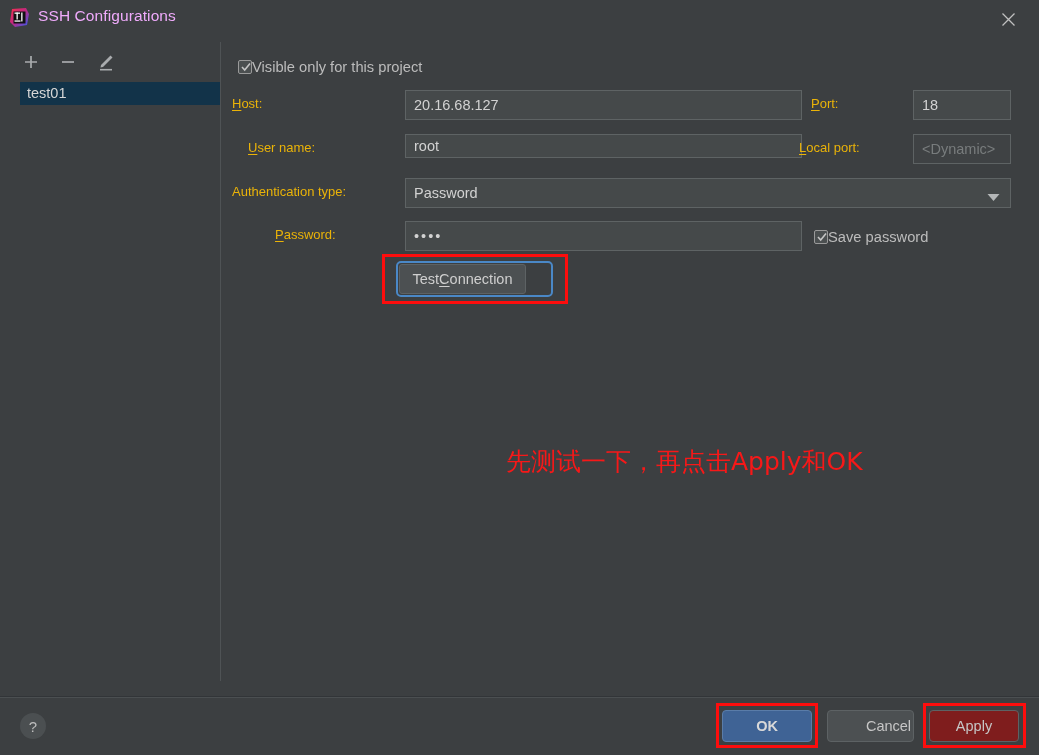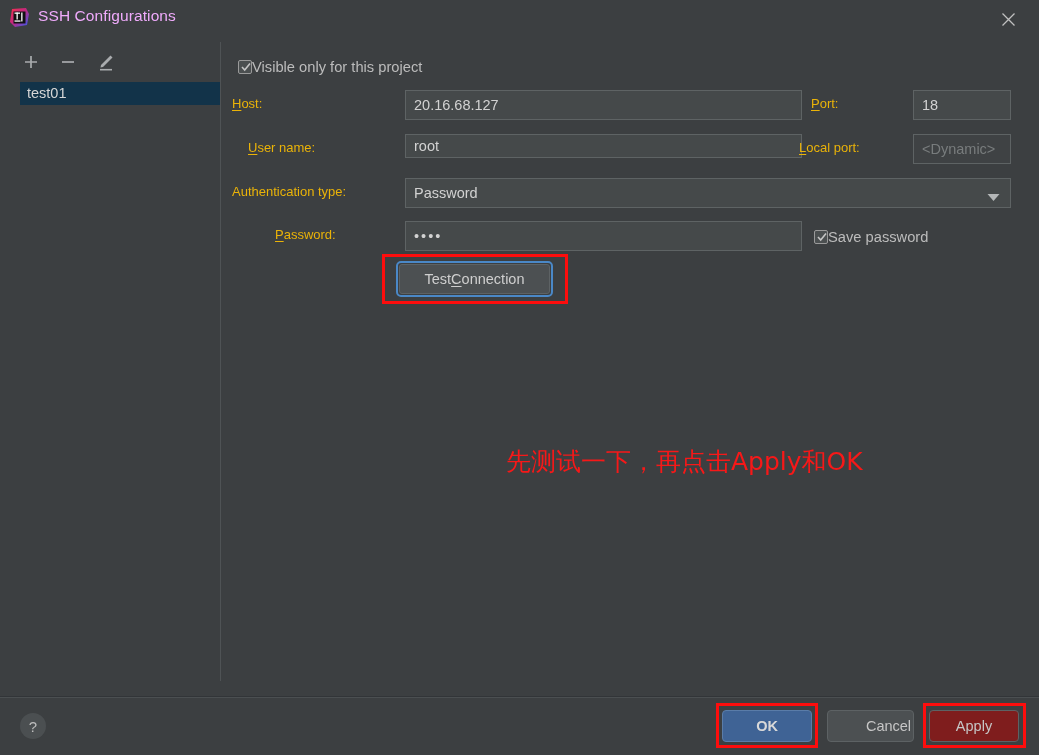--- a/index.html
+++ b/index.html
@@ -113,21 +113,21 @@
   }
   #test-conn-redbox {
     position: absolute; left: 0; top: 0; width: 186px; height: 50px;
     border: 3px solid #fd0d0d;
   }
   #test-conn-focus {
     position: absolute; left: 14px; top: 7px; width: 157px; height: 36px;
     border: 2px solid #4a88c7; border-radius: 5px;
   }
   #test-conn-btn {
-    position: absolute; left: 17px; top: 10px; width: 151px; height: 30px;
+    position: absolute; left: 17px; top: 10px; width: 127px; height: 30px;
     background: #4c5052; border: 1px solid #5d6264; border-radius: 3px;
     display: flex; align-items: center; justify-content: center;
     font-size: 14.5px; color: #cfcfcf; cursor: pointer;
   }
   #test-conn-btn u { text-decoration: underline; text-underline-offset: 2px; }
 
   
   #annotation {
     position: absolute; left: 506px; top: 445px;
     font-size: 25px; color: #f71818;

